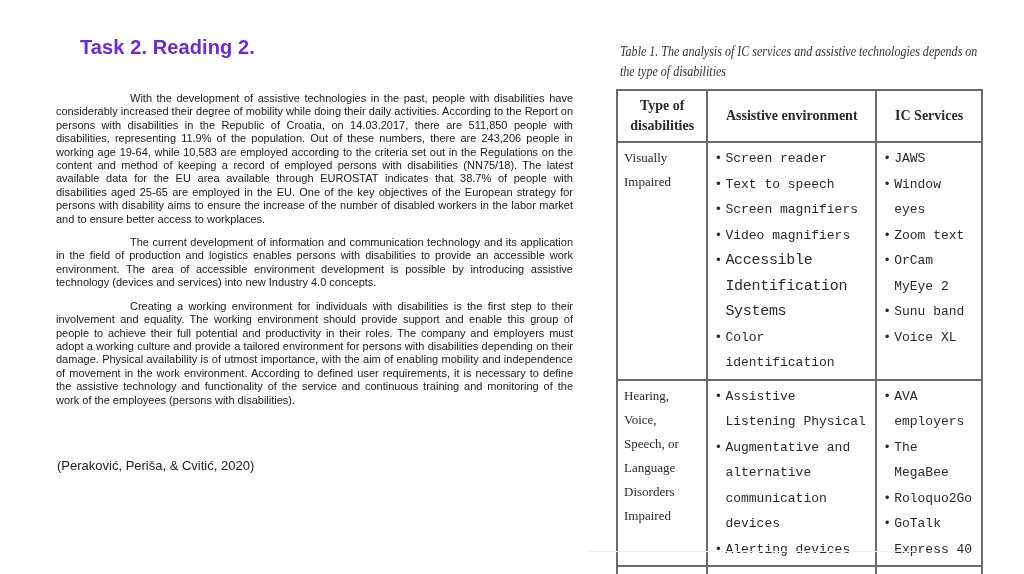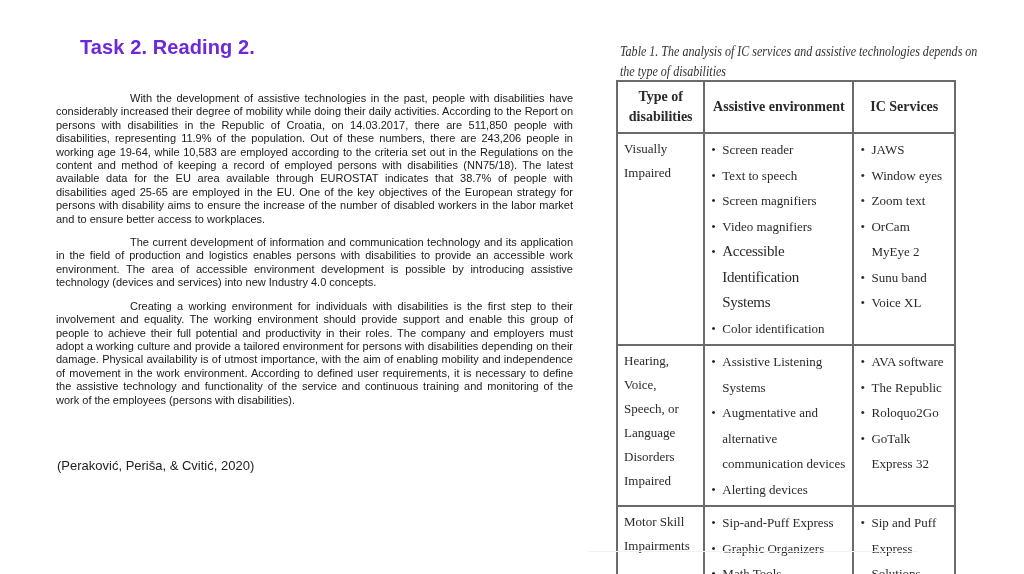--- a/index.html
+++ b/index.html
@@ -22,40 +22,40 @@
     position: absolute; left: 57px; top: 458px;
     font-size: 13px; color: #222;
   }
   .table-caption {
     position: absolute; left: 620px; top: 42px; width: 370px;
     font-family: "Liberation Serif", serif; font-style: italic;
     font-size: 14px; line-height: 20px; color: #333;
     transform: scaleX(0.86); transform-origin: left top; width: 430px;
   }
   .table-wrap {
-    position: absolute; left: 616px; top: 80px; width: 340px; height: 424px;
+    position: absolute; left: 616px; top: 89px; width: 367px; height: 424px;
   }
   table.it {
     border-collapse: collapse; width: 100%; height: 100%;
     font-family: "Liberation Serif", serif; color: #2a2a2a;
     font-size: 13px;
   }
   table.it th, table.it td {
     border: 2px solid #6a6a6a; vertical-align: top; padding: 3px 6px;
   }
   table.it th {
     font-weight: bold; text-align: center; vertical-align: middle;
     height: 44px; font-size: 14px; line-height: 20px;
   }
   table.it td { line-height: 25.5px; }
   table.it col.c1 { width: 91px; }
   table.it col.c2 { width: 170px; }
   table.it col.c3 { width: 106px; }
   .type-cell { line-height: 24px !important; }
-  ul.blist { list-style: none; margin: 0; padding: 0; }
+  ul.blist { list-style: none; margin: 0; padding: 0; font-family: Liberation Mono, monospace; }
   ul.blist li { padding-left: 11px; position: relative; }
   ul.blist li::before {
     content: "\2022"; position: absolute; left: 0; top: 0; font-size: 13px;
   }
   tr.r1 { height: 169px; }
   tr.r2 { height: 101px; }
   tr.r3 { height: 103px; }
   .shadow-line {
     position: absolute; left: 588px; top: 551px; width: 330px; height: 1px; background: #f1f1f1;
   }
@@ -110,31 +110,31 @@
             <li>OrCam MyEye 2</li>
             <li>Sunu band</li>
             <li>Voice XL</li>
           </ul>
         </td>
       </tr>
       <tr class="r2">
         <td class="type-cell">Hearing, Voice, Speech, or Language Disorders Impaired</td>
         <td>
           <ul class="blist">
-            <li>Assistive Listening Systems</li>
+            <li>Assistive Listening Physical</li>
             <li>Augmentative and alternative communication devices</li>
             <li>Alerting devices</li>
           </ul>
         </td>
         <td>
           <ul class="blist">
-            <li>AVA software</li>
-            <li>The Republic</li>
+            <li>AVA employers</li>
+            <li>The MegaBee</li>
             <li>Roloquo2Go</li>
-            <li>GoTalk Express 32</li>
+            <li>GoTalk Express 40</li>
           </ul>
         </td>
       </tr>
       <tr class="r3">
         <td class="type-cell">Motor Skill Impairments</td>
         <td>
           <ul class="blist">
             <li>Sip-and-Puff Express</li>
             <li>Graphic Organizers</li>
             <li>Math Tools</li>

